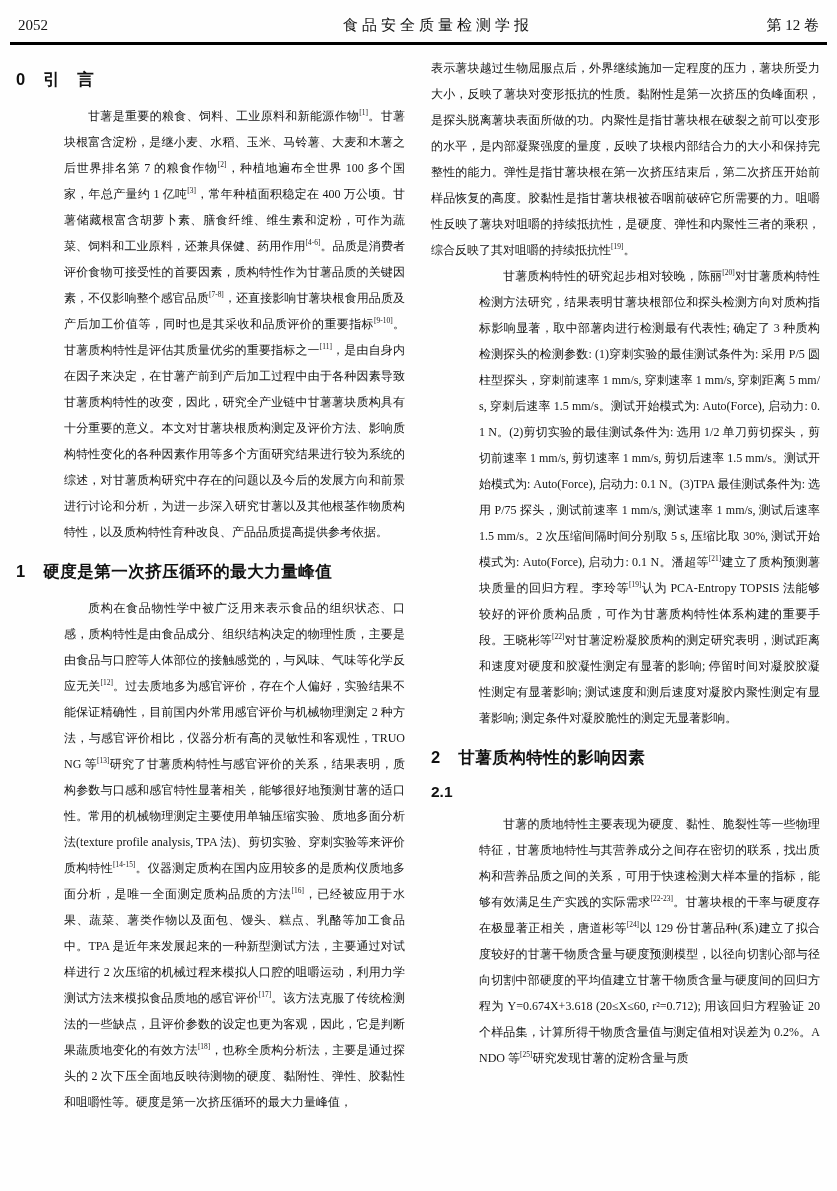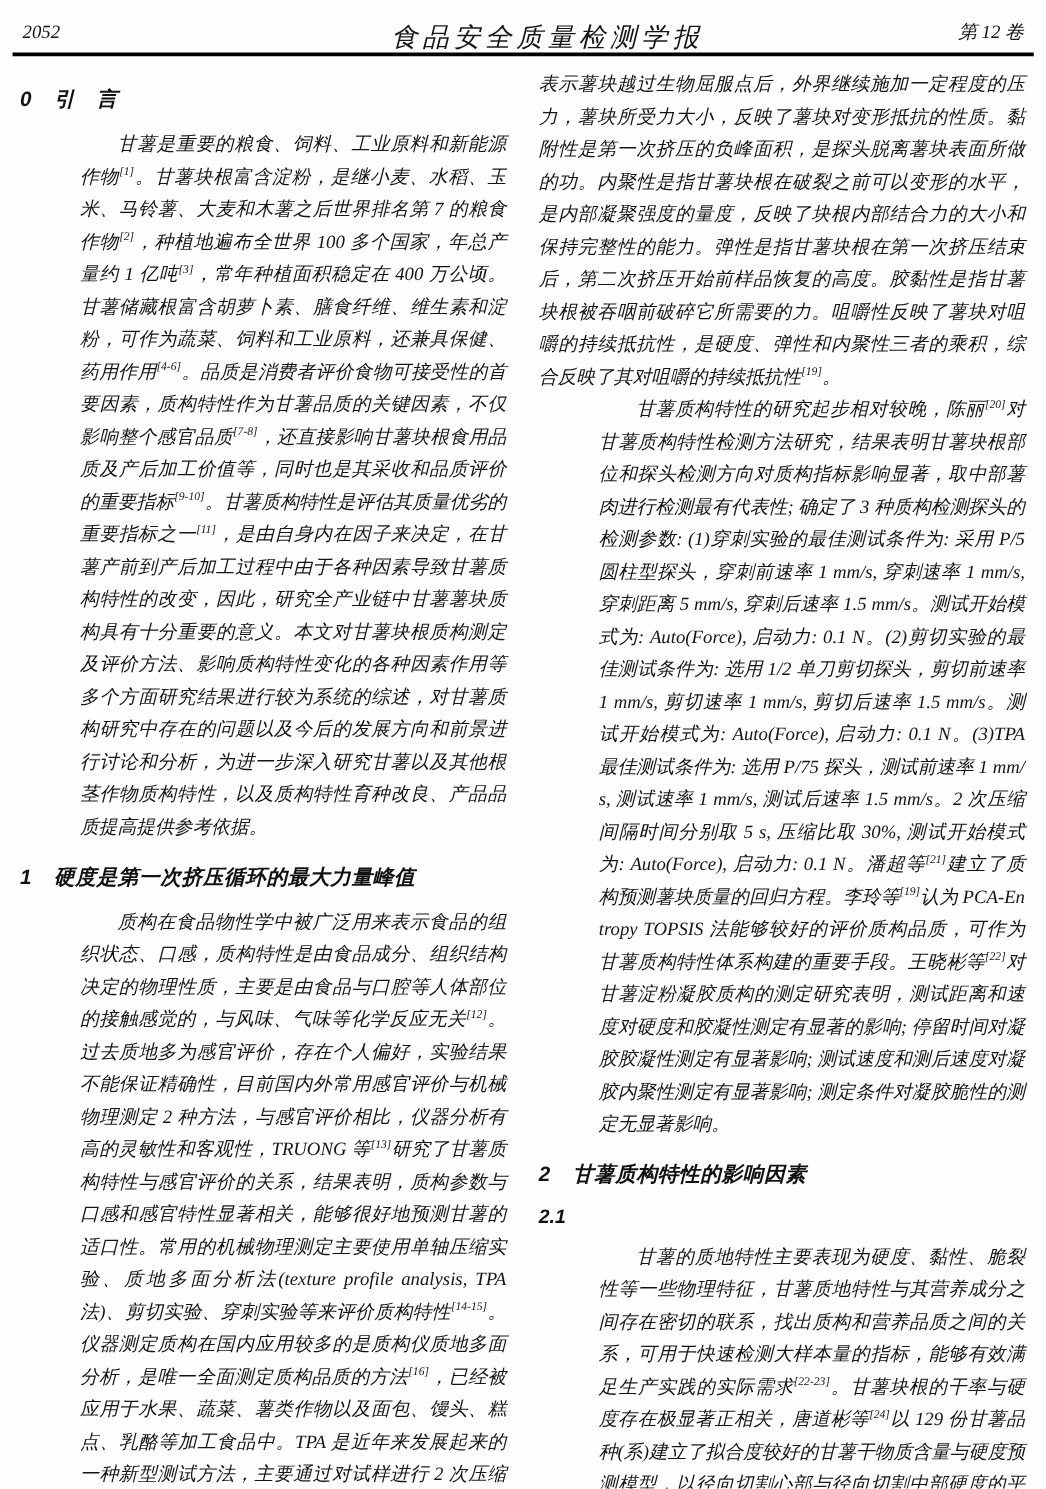--- a/index.html
+++ b/index.html
@@ -8,58 +8,57 @@
     background: #ffffff;
   }
   .page {
     position: relative;
     width: 837px;
     height: 1191px;
     background: #fefefe;
     color: #141414;
     overflow: hidden;
     font-family: "Liberation Serif", serif;
-    font-style: italic;
   }
   
   .page-header {
     position: relative;
     display: flex;
     align-items: baseline;
     justify-content: space-between;
     padding: 16px 18px 7px 18px;
     font-size: 15px;
   }
   .page-header .journal {
     position: absolute;
     left: 0;
     right: 0;
     text-align: center;
     letter-spacing: 4px;
-    font-size: 21px;
+    font-size: 15px;
     padding-left: 39px;
   }
   .header-rule {
     height: 3px;
     background: #000;
     margin: 0 10px;
   }
   
   .body-columns {
     display: flex;
     gap: 26px;
     padding: 10px 16px 0 16px;
   }
   .column {
     width: 389px;
     flex: 0 0 389px;
   }
   .para {
     margin: 0;
-    font-size: 15px;
+    font-size: 12px;
     line-height: 26px;
     text-align: justify;
     word-break: break-all;
   }
   .para.indent { text-indent: 2em; margin-left: 48px; }
   .para sup {
     font-size: 0.62em;
     line-height: 0;
     vertical-align: super;
   }

